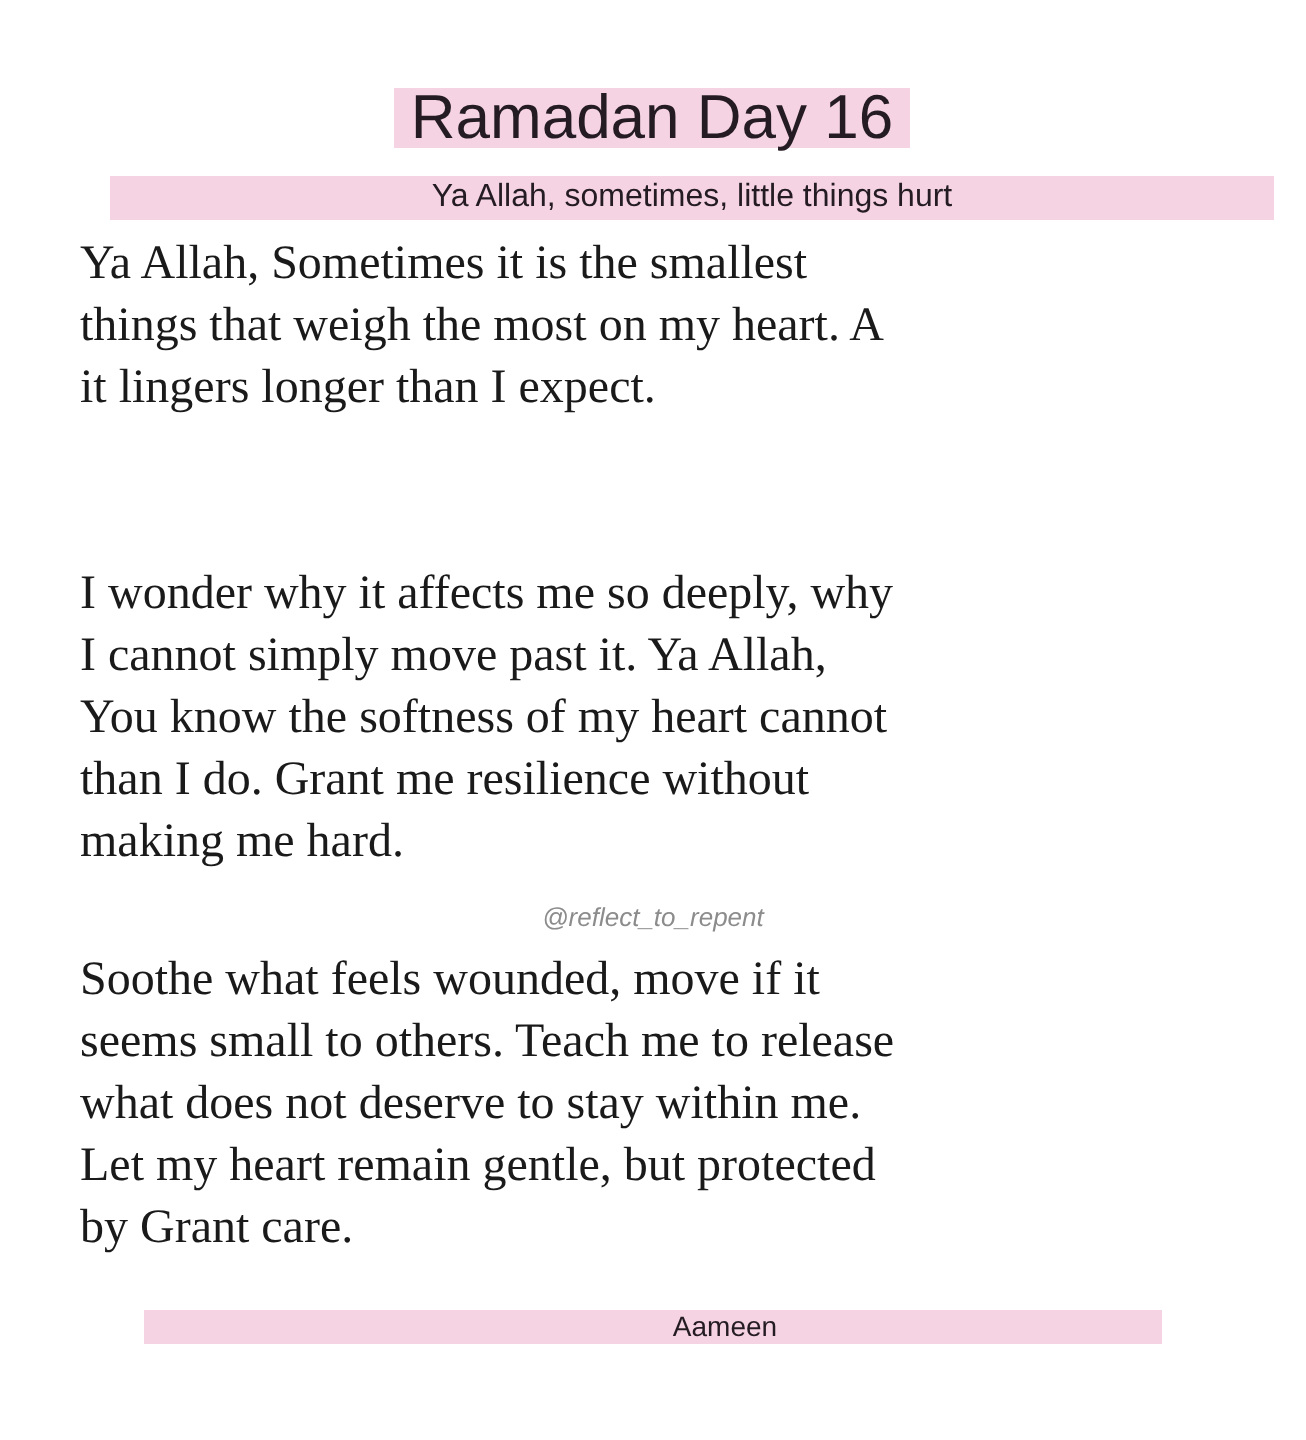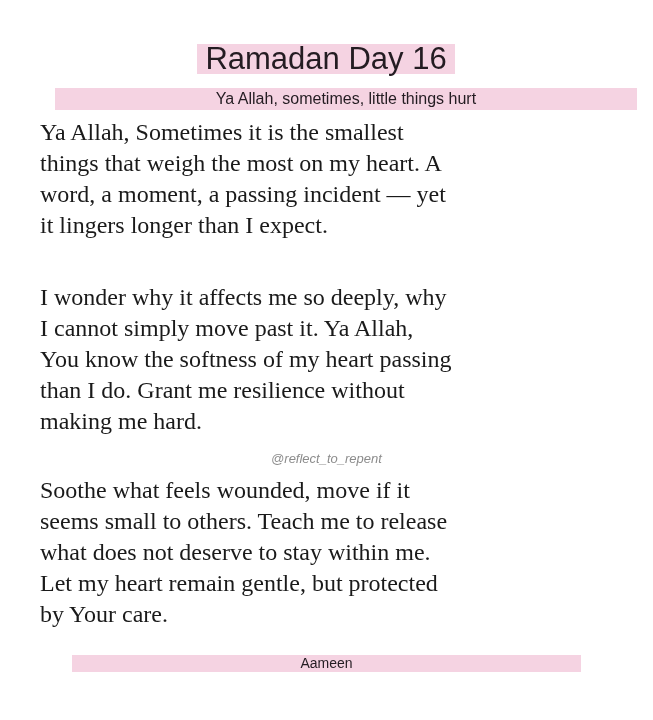--- a/index.html
+++ b/index.html
@@ -18,21 +18,21 @@
       text-align: center; color: #241c22;
     }
     .subtitle {
       position: absolute; left: 55px; top: 88px; width: 582px; height: 22px;
       font-family: "Liberation Sans", sans-serif; font-size: 16px; line-height: 22px;
       text-align: center; color: #241c22;
     }
     .amen {
       position: absolute; left: 72px; top: 653px; width: 509px; height: 20px;
       font-family: "Liberation Sans", sans-serif; font-size: 14px; line-height: 20px;
-      text-align: center; color: #241c22;
+      text-align: center; color: #241c22; padding-left: 36px;
     }
     .para {
       position: absolute; left: 40px; width: 573px;
       font-family: "Liberation Serif", serif; font-size: 24px; line-height: 31px;
       text-align: left; color: #1a1a1a;
     }
     .para .line { display: block; white-space: nowrap; }
     .p1 { top: 117px; }
     .p2 { top: 282px; }
     .p3 { top: 475px; }
@@ -47,36 +47,35 @@
 
 <div class="band title-band"></div>
 <div class="title">Ramadan Day 16</div>
 
 <div class="band sub-band"></div>
 <div class="subtitle">Ya Allah, sometimes, little things hurt</div>
 
 <div class="para p1">
   <span class="line">Ya Allah, Sometimes it is the smallest</span>
   <span class="line">things that weigh the most on my heart. A</span>
-  <span class="line">word, a moment, a passing incident — yet</span>
   <span class="line">it lingers longer than I expect.</span>
 </div>
 
 <div class="para p2">
   <span class="line">I wonder why it affects me so deeply, why</span>
   <span class="line">I cannot simply move past it. Ya Allah,</span>
-  <span class="line">You know the softness of my heart passing</span>
+  <span class="line">You know the softness of my heart cannot</span>
   <span class="line">than I do. Grant me resilience without</span>
   <span class="line">making me hard.</span>
 </div>
 
 <div class="handle">@reflect_to_repent</div>
 
 <div class="para p3">
   <span class="line">Soothe what feels wounded, move if it</span>
   <span class="line">seems small to others. Teach me to release</span>
   <span class="line">what does not deserve to stay within me.</span>
   <span class="line">Let my heart remain gentle, but protected</span>
-  <span class="line">by Your care.</span>
+  <span class="line">by Grant care.</span>
 </div>
 
 <div class="band amen-band"></div>
 <div class="amen">Aameen</div>
 
 </body></html>

